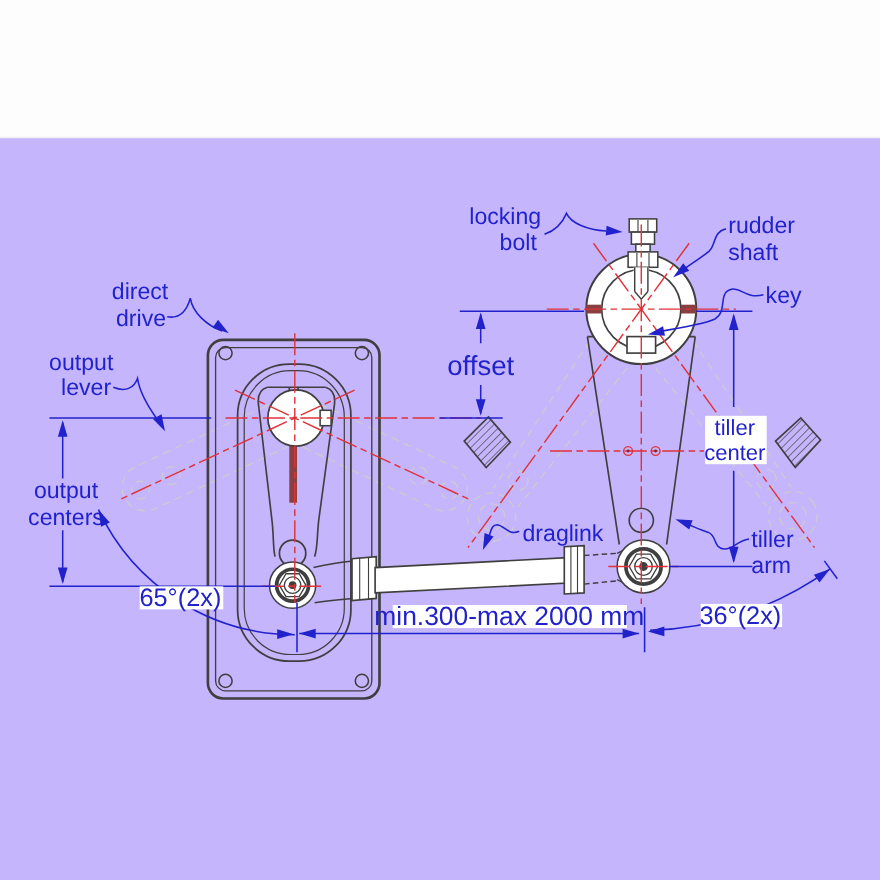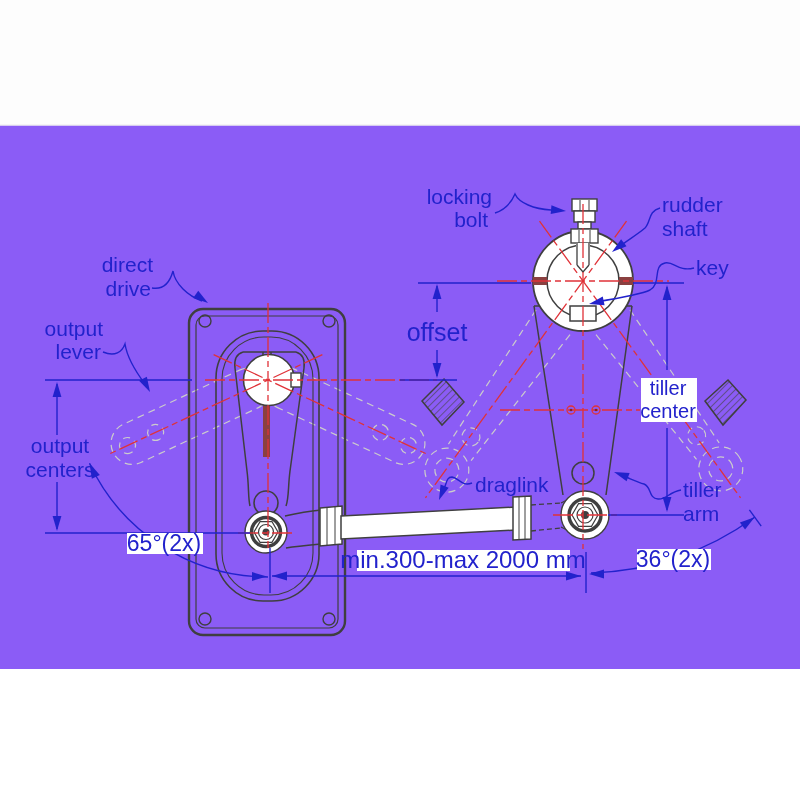--- a/index.html
+++ b/index.html
@@ -1,16 +1,16 @@
 <!DOCTYPE html>
 <html><head>
 <meta charset="utf-8">
 <style>
   html,body{margin:0;padding:0;background:#fff;}
-  .stage{position:relative;width:800px;height:669px;background:#8b5cf6;overflow:hidden;
+  .stage{position:relative;width:800px;height:800px;background:#c4b5fd;overflow:hidden;
          font-family:"Liberation Sans", sans-serif;}
   svg{display:block;}
   text{font-family:"Liberation Sans", sans-serif;}
   .lbl{fill:#2222cc;}
 </style>
 </head>
 <body>
 
 <div class="stage">
 <svg width="800" height="800" viewBox="0 0 800 800">

